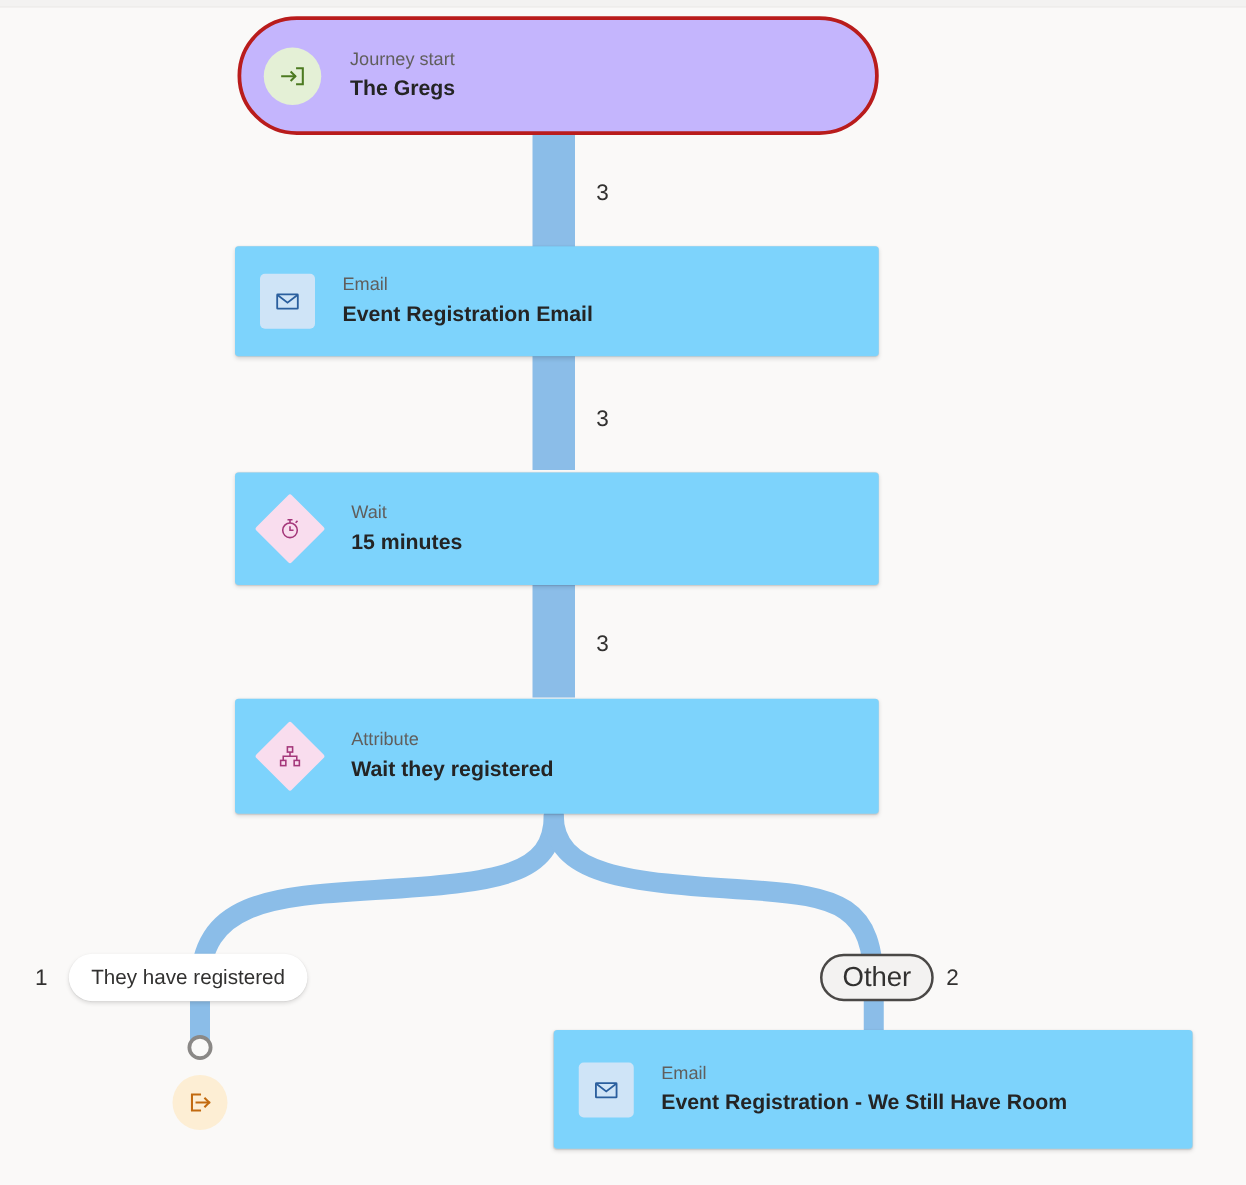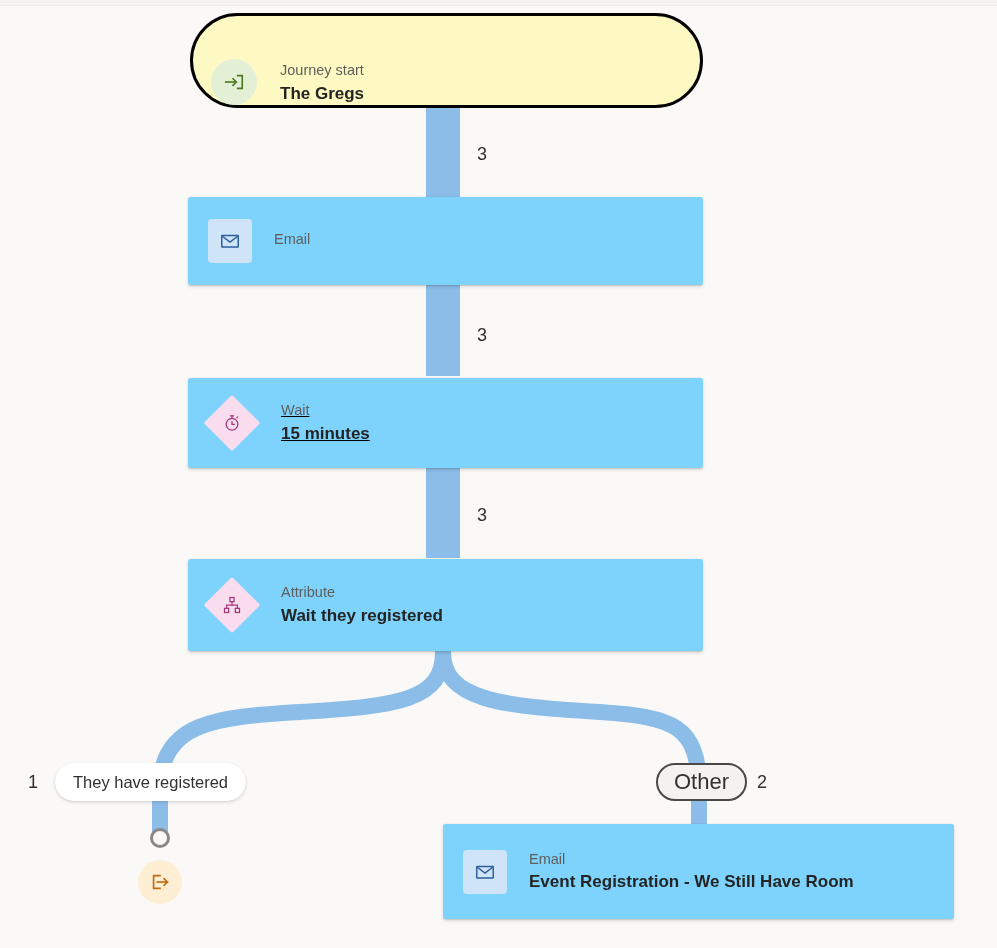--- a/index.html
+++ b/index.html
@@ -49,25 +49,25 @@
   .node-card {
     position: absolute;
     background: #7dd3fc;
     border-radius: 3px;
     box-shadow: 0 1.6px 3.6px rgba(0,0,0,0.13), 0 0.3px 0.9px rgba(0,0,0,0.10);
     display: flex;
     box-sizing: border-box;
   }
   .node-start {
     position: absolute;
-    background: #fef9c3;
-    border: 3px solid #000000;
+    background: #c4b5fd;
+    border: 3px solid #b91c1c;
     border-radius: 54px;
     display: flex;
-    align-items: flex-end;
+    align-items: center;
     box-sizing: border-box;
   }
   .icon-wrap {
     flex: 0 0 auto;
     display: flex;
     align-items: center;
     justify-content: center;
   }
   .icon-circle-green {
     width: 46px; height: 46px;
@@ -214,36 +214,37 @@
     <div class="icon-wrap">
       <div class="icon-sq-blue">
         <svg width="22" height="22" viewBox="0 0 24 24" fill="none" stroke="#2b5f9e" stroke-width="1.6">
           <rect x="3" y="6" width="18" height="12.5" rx="0.5"></rect>
           <path d="M3.6 6.8 L12 13.2 L20.4 6.8"></path>
         </svg>
       </div>
     </div>
     <div class="node-text" style="margin-left:22px;">
       <div class="node-kind">Email</div>
+      <div class="node-title">Event Registration Email</div>
     </div>
   </div>
 
   <div class="node-card" style="left:188px; top:378px; width:515px; height:90px; padding-left:16px;">
     <div class="icon-wrap" style="width:56px;">
       <div class="icon-diamond-pink">
         <svg width="20" height="20" viewBox="0 0 24 24" fill="none" stroke="#a4377a" stroke-width="1.5">
           <circle cx="12" cy="13.5" r="7"></circle>
           <path d="M12 9.5 v4 h3.4"></path>
           <path d="M9.6 3.4 h4.8"></path>
           <path d="M12 3.4 v3"></path>
           <path d="M17.4 6.2 l1.8 -1.8"></path>
         </svg>
       </div>
     </div>
-    <div class="node-text" style="margin-left:21px;text-decoration:underline;">
+    <div class="node-text" style="margin-left:21px;">
       <div class="node-kind">Wait</div>
       <div class="node-title">15 minutes</div>
     </div>
   </div>
 
   <div class="node-card" style="left:188px; top:559px; width:515px; height:92px; padding-left:16px;">
     <div class="icon-wrap" style="width:56px;">
       <div class="icon-diamond-pink">
         <svg width="20" height="20" viewBox="0 0 24 24" fill="none" stroke="#a4377a" stroke-width="1.5">
           <rect x="9.5" y="3" width="5" height="5"></rect>

